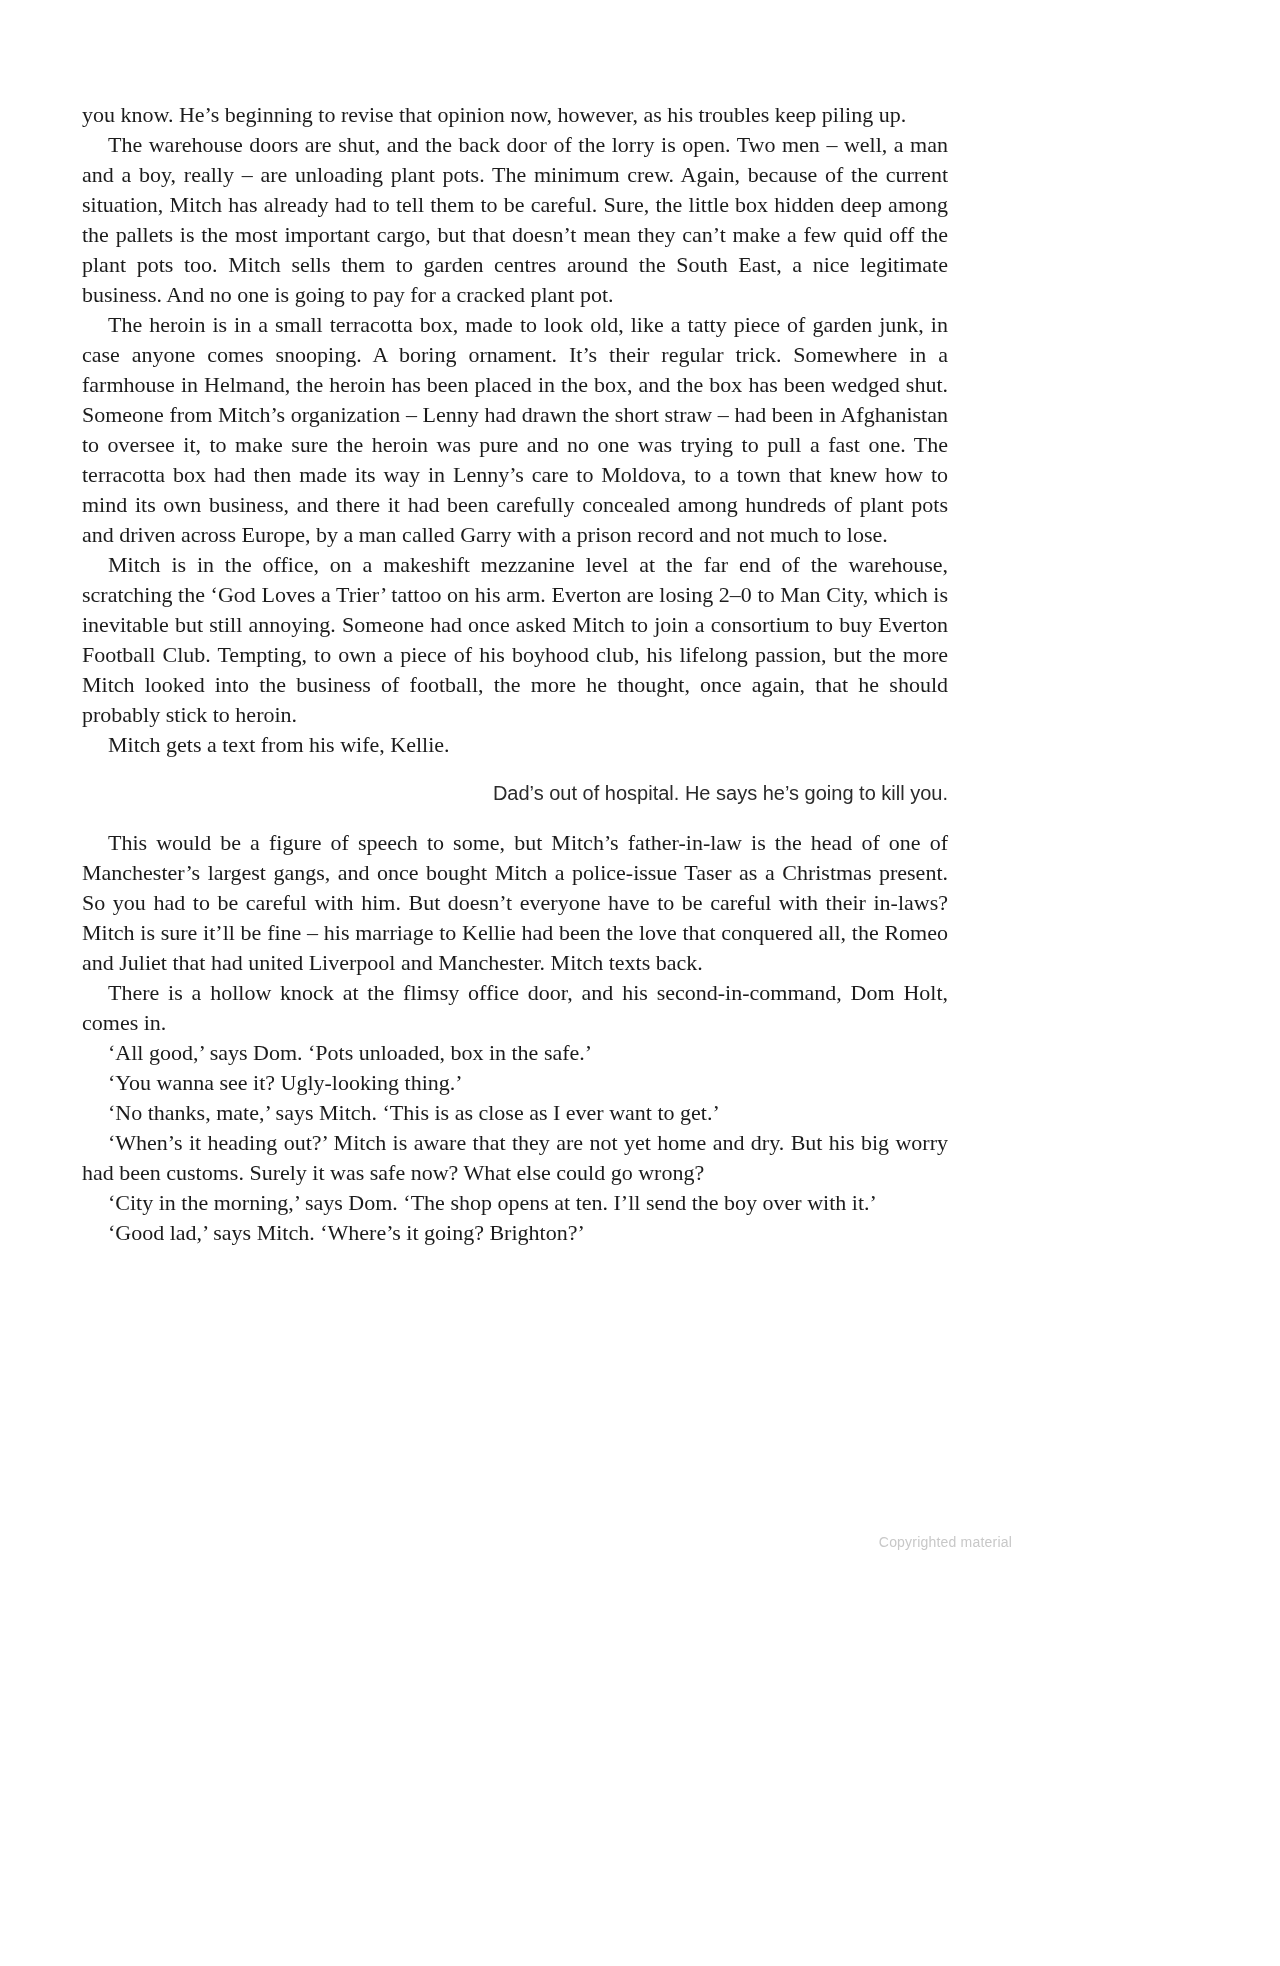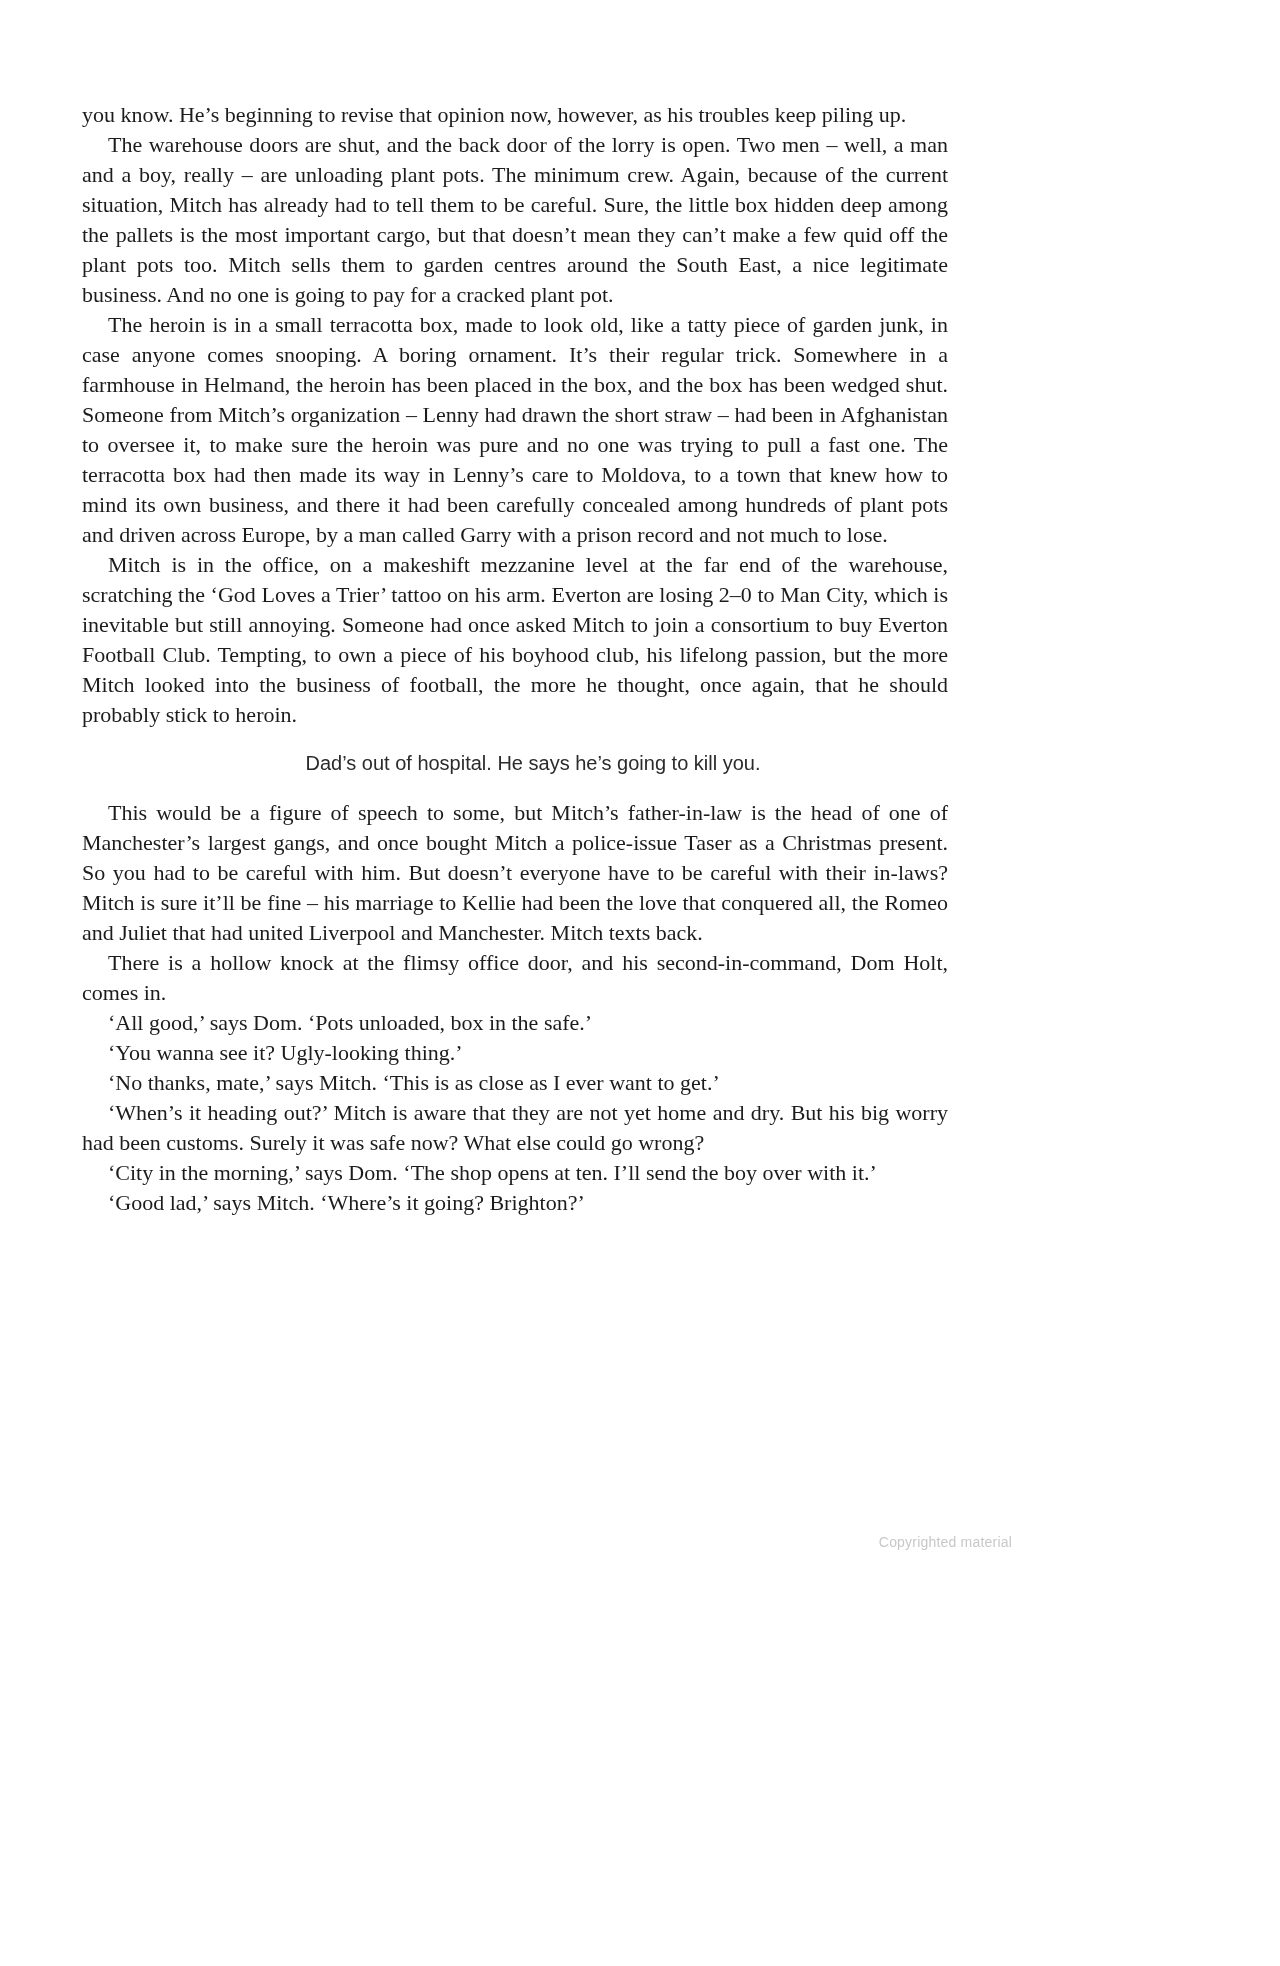--- a/index.html
+++ b/index.html
@@ -32,21 +32,21 @@
     text-align: justify;
   }
   p.body.indent {
     text-indent: 26px;
   }
   p.message {
     font-family: "Liberation Sans", sans-serif;
     font-size: 20px;
     line-height: 26px;
     color: #2b2b2b;
-    text-align: center;
+    text-align: right;
     margin: 20px 0 22px 36px;
   }
   .copyright {
     position: absolute;
     top: 1534px;
     right: 268px;
     font-family: "Liberation Sans", sans-serif;
     font-size: 14px;
     color: #c8c8c8;
     letter-spacing: 0.2px;
@@ -55,20 +55,21 @@
 </head>
 <body>
 
 <div class="page">
 
   <div class="text-column">
     <p class="body">you know. He’s beginning to revise that opinion now, however, as his troubles keep piling up.</p>
     <p class="body indent">The warehouse doors are shut, and the back door of the lorry is open. Two men – well, a man and a boy, really – are unloading plant pots. The minimum crew. Again, because of the current situation, Mitch has already had to tell them to be careful. Sure, the little box hidden deep among the pallets is the most important cargo, but that doesn’t mean they can’t make a few quid off the plant pots too. Mitch sells them to garden centres around the South East, a nice legitimate business. And no one is going to pay for a cracked plant pot.</p>
     <p class="body indent">The heroin is in a small terracotta box, made to look old, like a tatty piece of garden junk, in case anyone comes snooping. A boring ornament. It’s their regular trick. Somewhere in a farmhouse in Helmand, the heroin has been placed in the box, and the box has been wedged shut. Someone from Mitch’s organization – Lenny had drawn the short straw – had been in Afghanistan to oversee it, to make sure the heroin was pure and no one was trying to pull a fast one. The terracotta box had then made its way in Lenny’s care to Moldova, to a town that knew how to mind its own business, and there it had been carefully concealed among hundreds of plant pots and driven across Europe, by a man called Garry with a prison record and not much to lose.</p>
     <p class="body indent">Mitch is in the office, on a makeshift mezzanine level at the far end of the warehouse, scratching the ‘God Loves a Trier’ tattoo on his arm. Everton are losing 2–0 to Man City, which is inevitable but still annoying. Someone had once asked Mitch to join a consortium to buy Everton Football Club. Tempting, to own a piece of his boyhood club, his lifelong passion, but the more Mitch looked into the business of football, the more he thought, once again, that he should probably stick to heroin.</p>
+    <p class="body indent">Mitch gets a text from his wife, Kellie.</p>
     <p class="message">Dad’s out of hospital. He says he’s going to kill you.</p>
     <p class="body indent">This would be a figure of speech to some, but Mitch’s father-in-law is the head of one of Manchester’s largest gangs, and once bought Mitch a police-issue Taser as a Christmas present. So you had to be careful with him. But doesn’t everyone have to be careful with their in-laws? Mitch is sure it’ll be fine – his marriage to Kellie had been the love that conquered all, the Romeo and Juliet that had united Liverpool and Manchester. Mitch texts back.</p>
     <p class="body indent">There is a hollow knock at the flimsy office door, and his second-in-command, Dom Holt, comes in.</p>
     <p class="body indent">‘All good,’ says Dom. ‘Pots unloaded, box in the safe.’</p>
     <p class="body indent">‘You wanna see it? Ugly-looking thing.’</p>
     <p class="body indent">‘No thanks, mate,’ says Mitch. ‘This is as close as I ever want to get.’</p>
     <p class="body indent">‘When’s it heading out?’ Mitch is aware that they are not yet home and dry. But his big worry had been customs. Surely it was safe now? What else could go wrong?</p>
     <p class="body indent">‘City in the morning,’ says Dom. ‘The shop opens at ten. I’ll send the boy over with it.’</p>
     <p class="body indent">‘Good lad,’ says Mitch. ‘Where’s it going? Brighton?’</p>
   </div>

